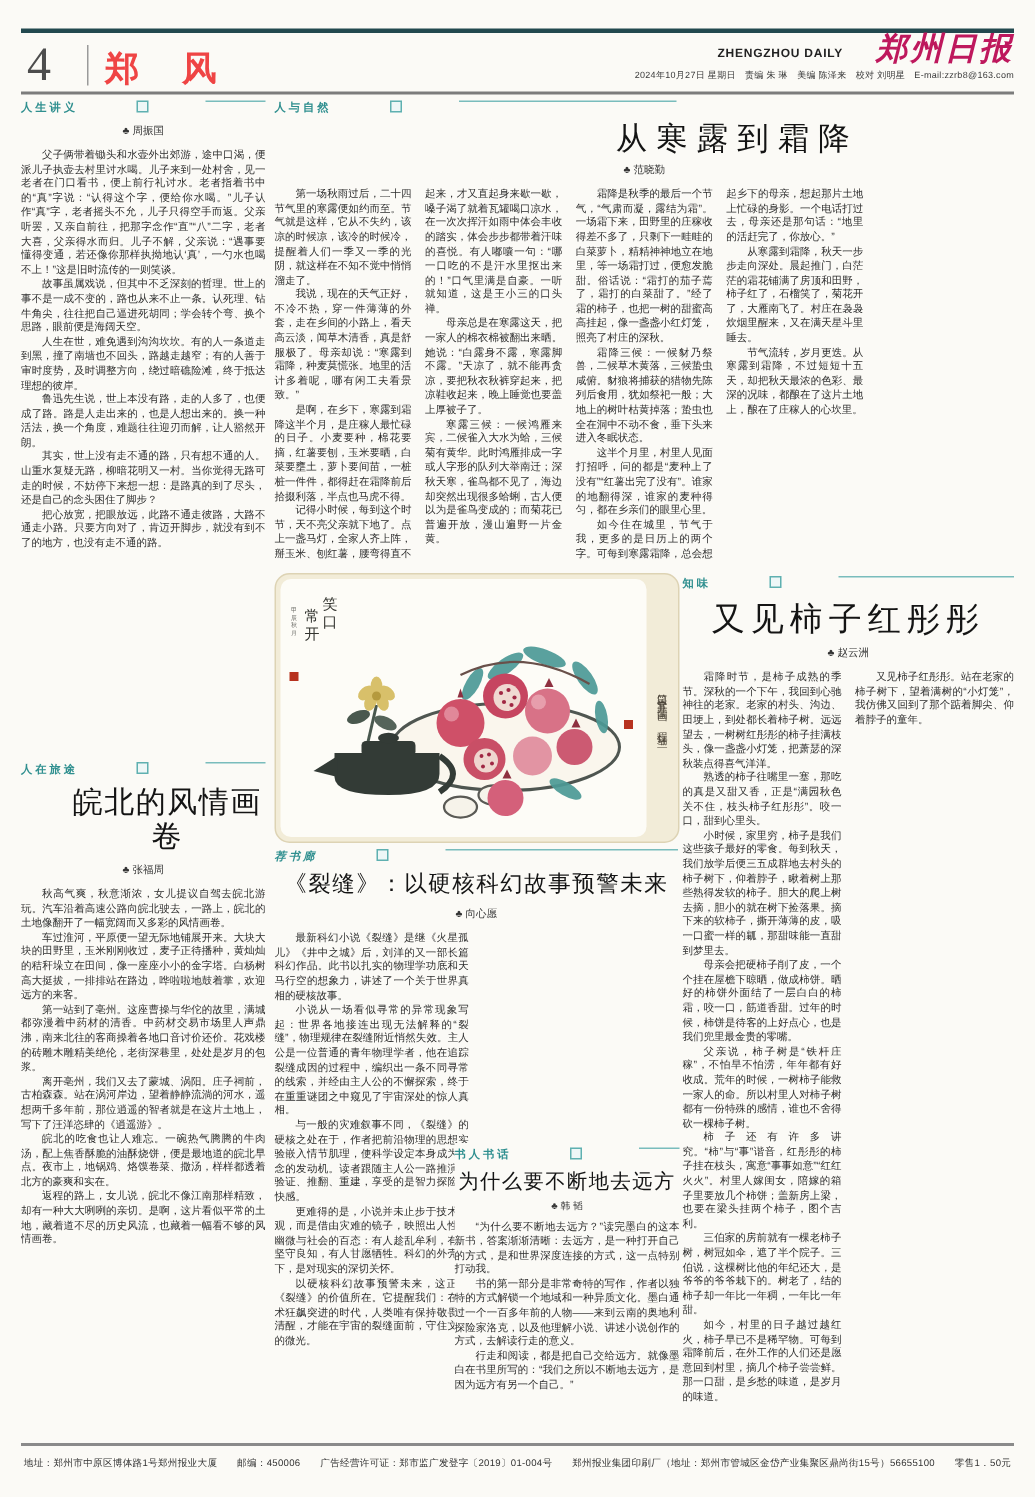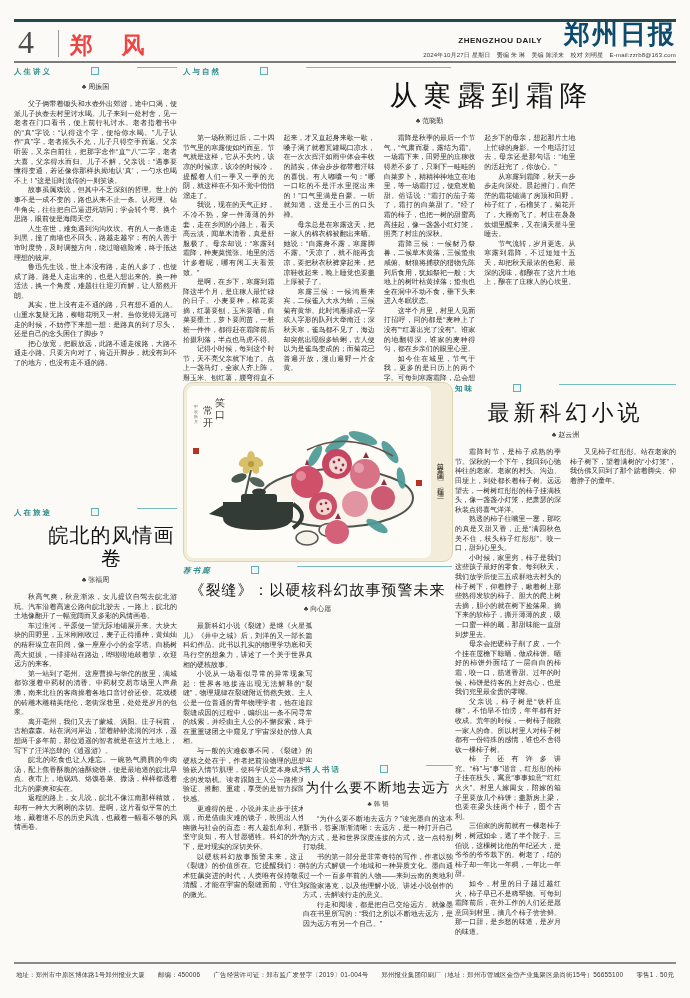--- a/index.html
+++ b/index.html
@@ -8,22 +8,22 @@
   .abs{position:absolute;}
 
   
   .topbar{left:14px;top:19px;width:662px;height:3px;background:#23494f;}
   .pagenum{left:18px;top:24px;font-family:"Liberation Serif",serif;font-size:32px;color:#4d4d4d;}
   .head-vline{left:58px;top:30px;width:1px;height:27px;background:#9a9a9a;}
   .section-name{left:70px;top:30px;font-size:23px;font-weight:bold;letter-spacing:11px;color:#ef4444;}
   .masthead{right:14px;top:22px;text-align:right;}
   .m-row1{display:flex;align-items:flex-end;justify-content:flex-end;gap:22px;}
   .paper-en{font-size:8px;font-weight:bold;color:#222;letter-spacing:.5px;padding-bottom:3px;}
-  .paper-cn{font-family:"Liberation Serif",serif;font-size:26px;font-weight:bold;color:#0c4a6e;
-            letter-spacing:2px;line-height:1;}
+  .paper-cn{font-family:"Liberation Serif",serif;font-size:21px;font-weight:bold;color:#be185d;
+            font-style:italic;letter-spacing:2px;line-height:1;}
   .dateline{font-size:6px;color:#3a3a3a;margin-top:3px;letter-spacing:.2px;}
   .headrule{left:14px;top:61px;width:662px;height:2px;background:#7c7c7c;}
 
   
   .kicker{display:flex;height:10px;gap:35px;}
   .kicker .ktext{font-size:7.5px;color:#2f8f8f;font-weight:bold;letter-spacing:2px;white-space:nowrap;}
   .kicker .kbox{width:6px;height:6px;border:1px solid #5fb0b0;margin:0 3px 0 4px;background:#eef7f7;flex:0 0 auto;}
   .kicker .kline{flex:1;height:1px;background:#79bcbc;}
   .a-title{font-family:"Liberation Serif",serif;color:#141414;text-align:center;line-height:1.15;}
   .a-author{font-size:7px;color:#333;text-align:center;}
@@ -31,21 +31,21 @@
   .a-body p{margin:0;text-indent:2em;text-align:justify;}
 
   
   .art-road{left:14px;top:67px;width:163px;}
   .art-road .a-title{font-size:20px;letter-spacing:2px;margin-top:7px;}
   .art-road .a-author{margin-top:5px;}
   .art-road .a-body{margin-top:7px;height:374px;}
 
   .art-hanlu{left:183px;top:67px;width:493px;}
   .hanlu-kicker{width:268px;}
-  .art-hanlu .a-title{font-size:28px;letter-spacing:6px;margin-top:3px;padding-left:124px;}
+  .art-hanlu .a-title{font-size:21px;letter-spacing:6px;margin-top:3px;padding-left:124px;}
   .art-hanlu .a-author{margin-top:4px;}
   .art-hanlu .a-body{margin-top:7px;height:252px;column-count:5;column-gap:9px;column-fill:auto;}
 
   .painting-block{left:183px;top:382px;width:270px;height:180px;background:#f2ecd8;
                   border:1px solid #ddd3b4;border-radius:10px;display:flex;padding:3px;box-sizing:border-box;}
   .canvas{flex:1;background:#fdfcf7;border-radius:7px;overflow:hidden;}
   .caption-strip{width:18px;display:flex;align-items:center;justify-content:center;}
   .caption-v{writing-mode:vertical-rl;font-size:7px;color:#4a4338;letter-spacing:2px;}
 
   .art-book{left:183px;top:566px;width:269px;}
@@ -239,21 +239,21 @@
         <p>以硬核科幻故事预警未来，这正是《裂缝》的价值所在。它提醒我们：在技术狂飙突进的时代，人类唯有保持敬畏与清醒，才能在宇宙的裂缝面前，守住文明的微光。</p>
       </div>
   </div>
 
   <div class="abs art-persimmon">
     <div class="kicker">
       <span class="ktext">知味</span>
       <span class="kbox"></span>
       <span class="kline"></span>
     </div>
-    <div class="a-title">最新科幻小说</div>
+    <div class="a-title">又见柿子红彤彤</div>
     <div class="a-author">♣ 赵云洲</div>
     <div class="a-body">
         <p>霜降时节，是柿子成熟的季节。深秋的一个下午，我回到心驰神往的老家。老家的村头、沟边、田埂上，到处都长着柿子树。远远望去，一树树红彤彤的柿子挂满枝头，像一盏盏小灯笼，把萧瑟的深秋装点得喜气洋洋。</p>
         <p>熟透的柿子往嘴里一塞，那吃的真是又甜又香，正是“满园秋色关不住，枝头柿子红彤彤”。咬一口，甜到心里头。</p>
         <p>小时候，家里穷，柿子是我们这些孩子最好的零食。每到秋天，我们放学后便三五成群地去村头的柿子树下，仰着脖子，瞅着树上那些熟得发软的柿子。胆大的爬上树去摘，胆小的就在树下捡落果。摘下来的软柿子，撕开薄薄的皮，吸一口蜜一样的瓤，那甜味能一直甜到梦里去。</p>
         <p>母亲会把硬柿子削了皮，一个个挂在屋檐下晾晒，做成柿饼。晒好的柿饼外面结了一层白白的柿霜，咬一口，筋道香甜。过年的时候，柿饼是待客的上好点心，也是我们兜里最金贵的零嘴。</p>
         <p>父亲说，柿子树是“铁杆庄稼”，不怕旱不怕涝，年年都有好收成。荒年的时候，一树柿子能救一家人的命。所以村里人对柿子树都有一份特殊的感情，谁也不舍得砍一棵柿子树。</p>
         <p>柿子还有许多讲究。“柿”与“事”谐音，红彤彤的柿子挂在枝头，寓意“事事如意”“红红火火”。村里人嫁闺女，陪嫁的箱子里要放几个柿饼；盖新房上梁，也要在梁头挂两个柿子，图个吉利。</p>
         <p>三伯家的房前就有一棵老柿子树，树冠如伞，遮了半个院子。三伯说，这棵树比他的年纪还大，是爷爷的爷爷栽下的。树老了，结的柿子却一年比一年稠，一年比一年甜。</p>
         <p>如今，村里的日子越过越红火，柿子早已不是稀罕物。可每到霜降前后，在外工作的人们还是愿意回到村里，摘几个柿子尝尝鲜。那一口甜，是乡愁的味道，是岁月的味道。</p>

